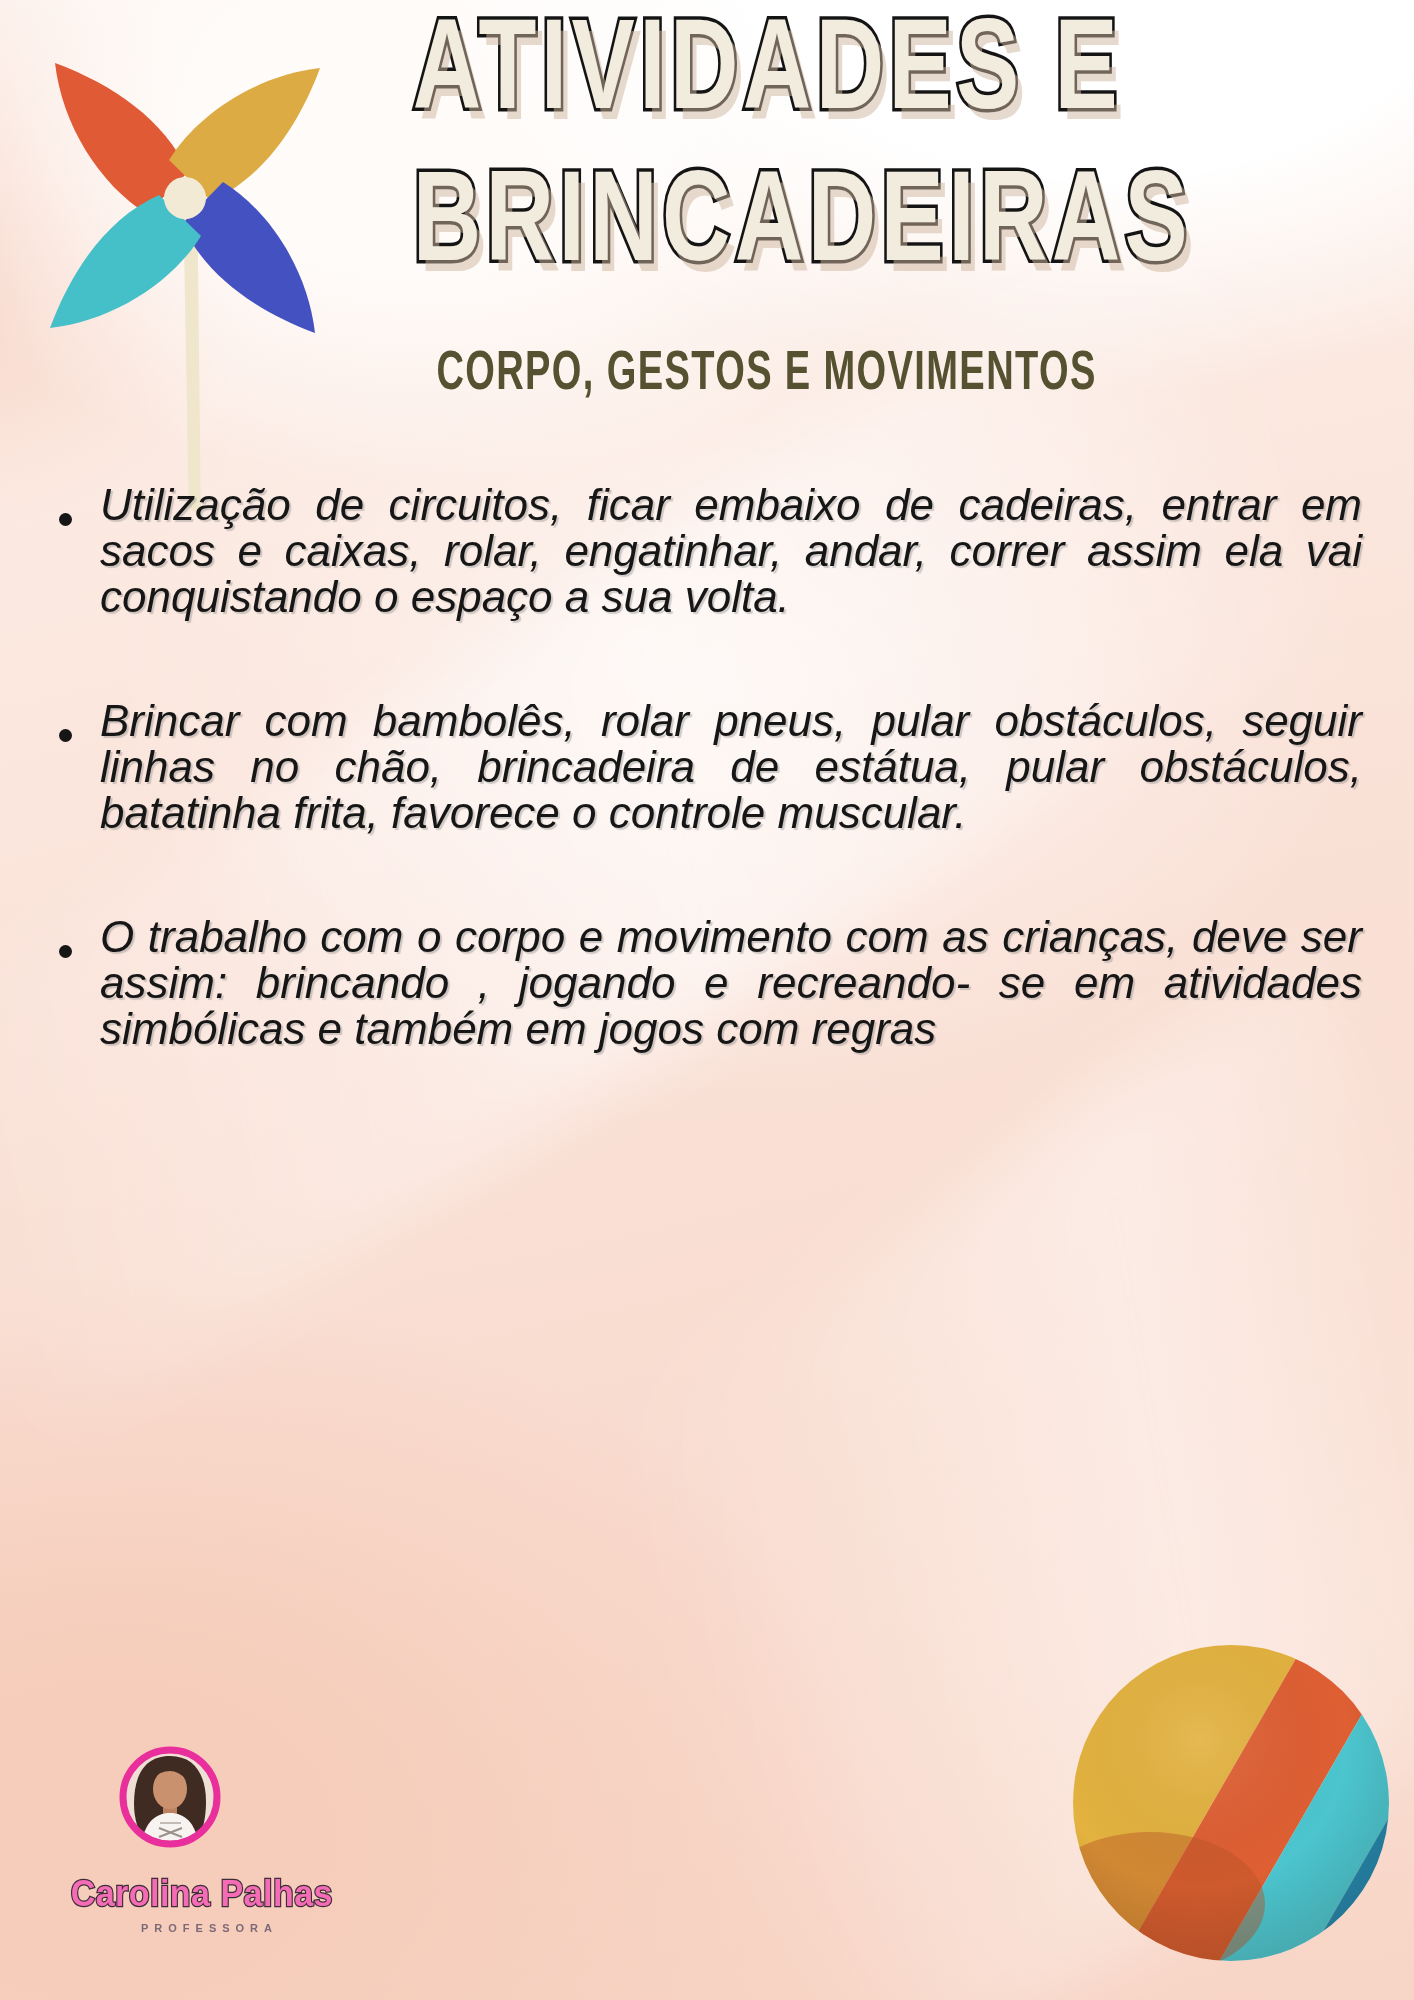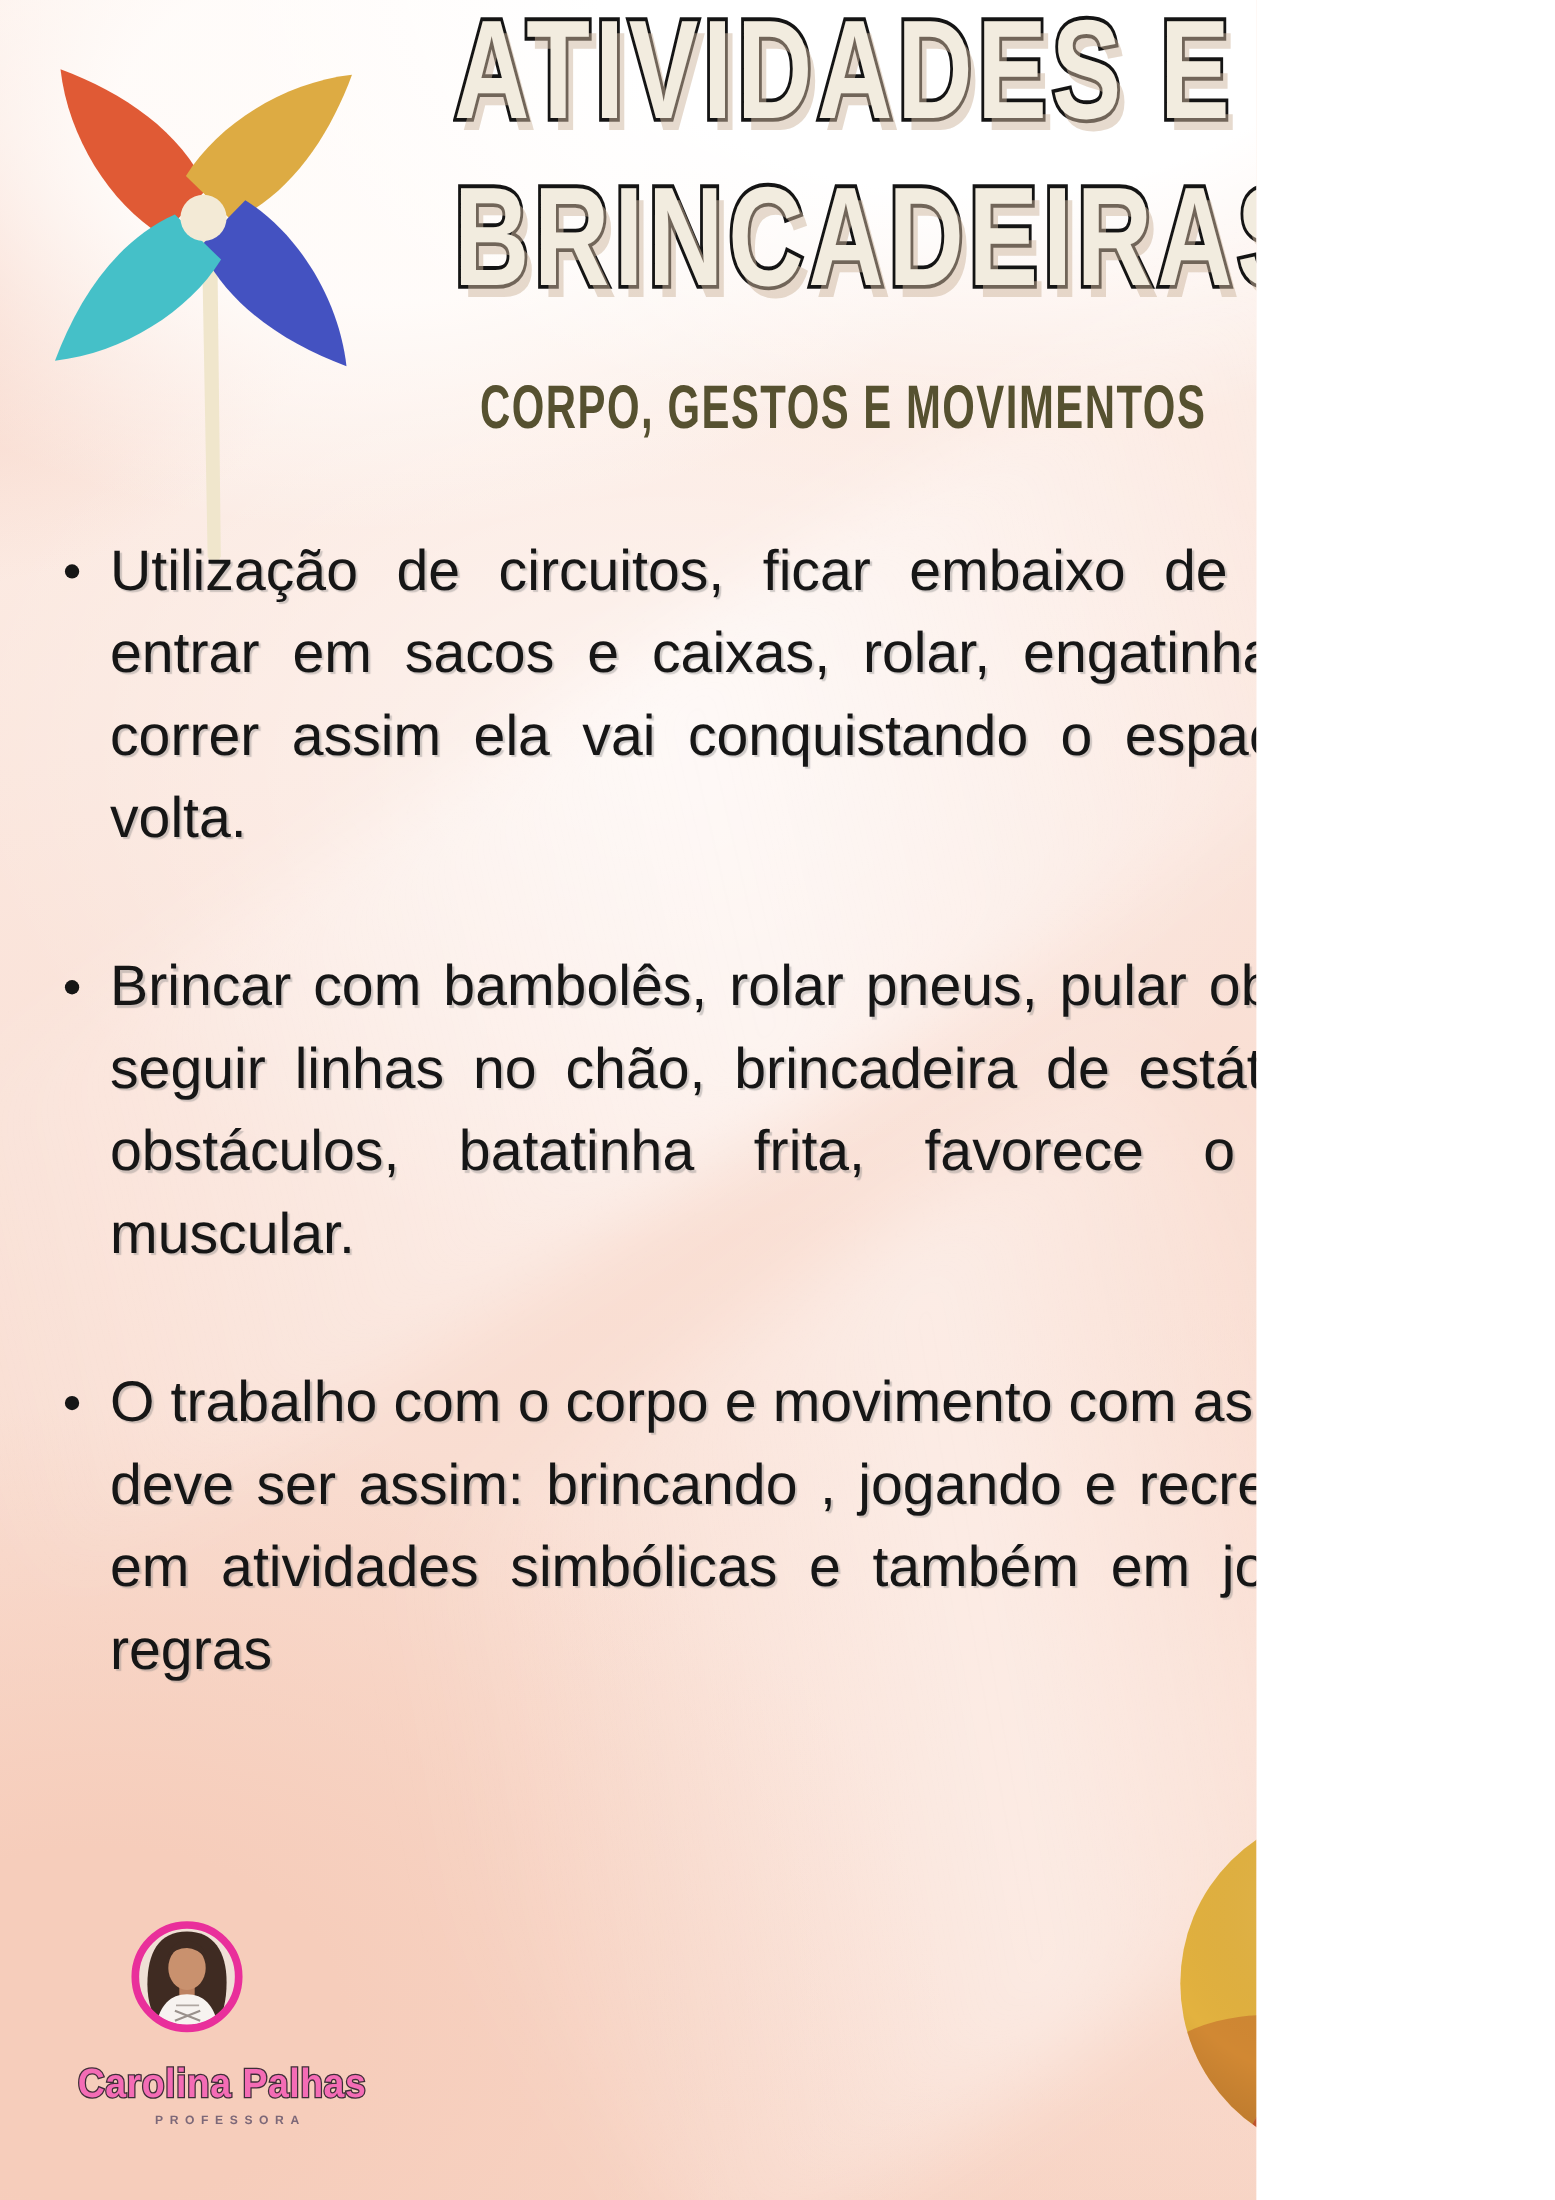--- a/index.html
+++ b/index.html
@@ -1,18 +1,18 @@
 <!DOCTYPE html>
 <html><head>
 <meta charset="utf-8">
 <style>
   html,body { margin:0; padding:0; }
   .page {
     position:relative;
-    width:1142px; height:2000px;
+    width:1414px; height:2000px;
     overflow:hidden;
     font-family:"Liberation Sans", sans-serif;
     background-color:#f9ddd1;
     background-image:
       radial-gradient(ellipse 1000px 620px at 78% -2%, #ffffff 35%, rgba(255,255,255,0) 70%),
       radial-gradient(ellipse 800px 520px at 30% 6%, rgba(255,252,250,.95) 30%, rgba(255,252,250,0) 70%),
       radial-gradient(ellipse 520px 420px at -6% 12%, rgba(246,205,190,.9), rgba(246,205,190,0) 70%),
       radial-gradient(ellipse 900px 650px at 52% 34%, rgba(255,255,255,.5), rgba(255,255,255,0) 70%),
       radial-gradient(ellipse 1100px 800px at 8% 92%, #f6cdbb 20%, rgba(246,205,187,0) 70%),
       radial-gradient(ellipse 1000px 750px at 100% 78%, rgba(250,222,210,.9), rgba(250,222,210,0) 70%),
@@ -47,22 +47,23 @@
     color:#565130;
     transform:scaleX(.68); transform-origin:50% 50%;
     white-space:nowrap;
   }
 
   .bullets { position:absolute; left:57px; top:482px; width:1305px;
     list-style:none; margin:0; padding:0; }
   .bullet-item {
     position:relative; padding-left:43px; margin:0 0 78px 0;
     text-align:justify;
-    font-size:52px; line-height:75px; color:#161616;
+    font-size:44px; line-height:46px; color:#161616;
     text-shadow:2px 2px 1px rgba(120,120,120,.35);
+    font-style:italic;
   }
   .bullet-dot {
     position:absolute; left:2px; top:31px; width:13px; height:13px;
     border-radius:50%; background:#161616;
   }
 
   .ball { position:absolute; left:1070px; top:1642px; width:322px; height:322px; }
 
   .logo { position:absolute; left:62px; top:1742px; width:216px; text-align:center; }
   .avatar-wrap { width:110px; height:110px; margin:0 auto; }

